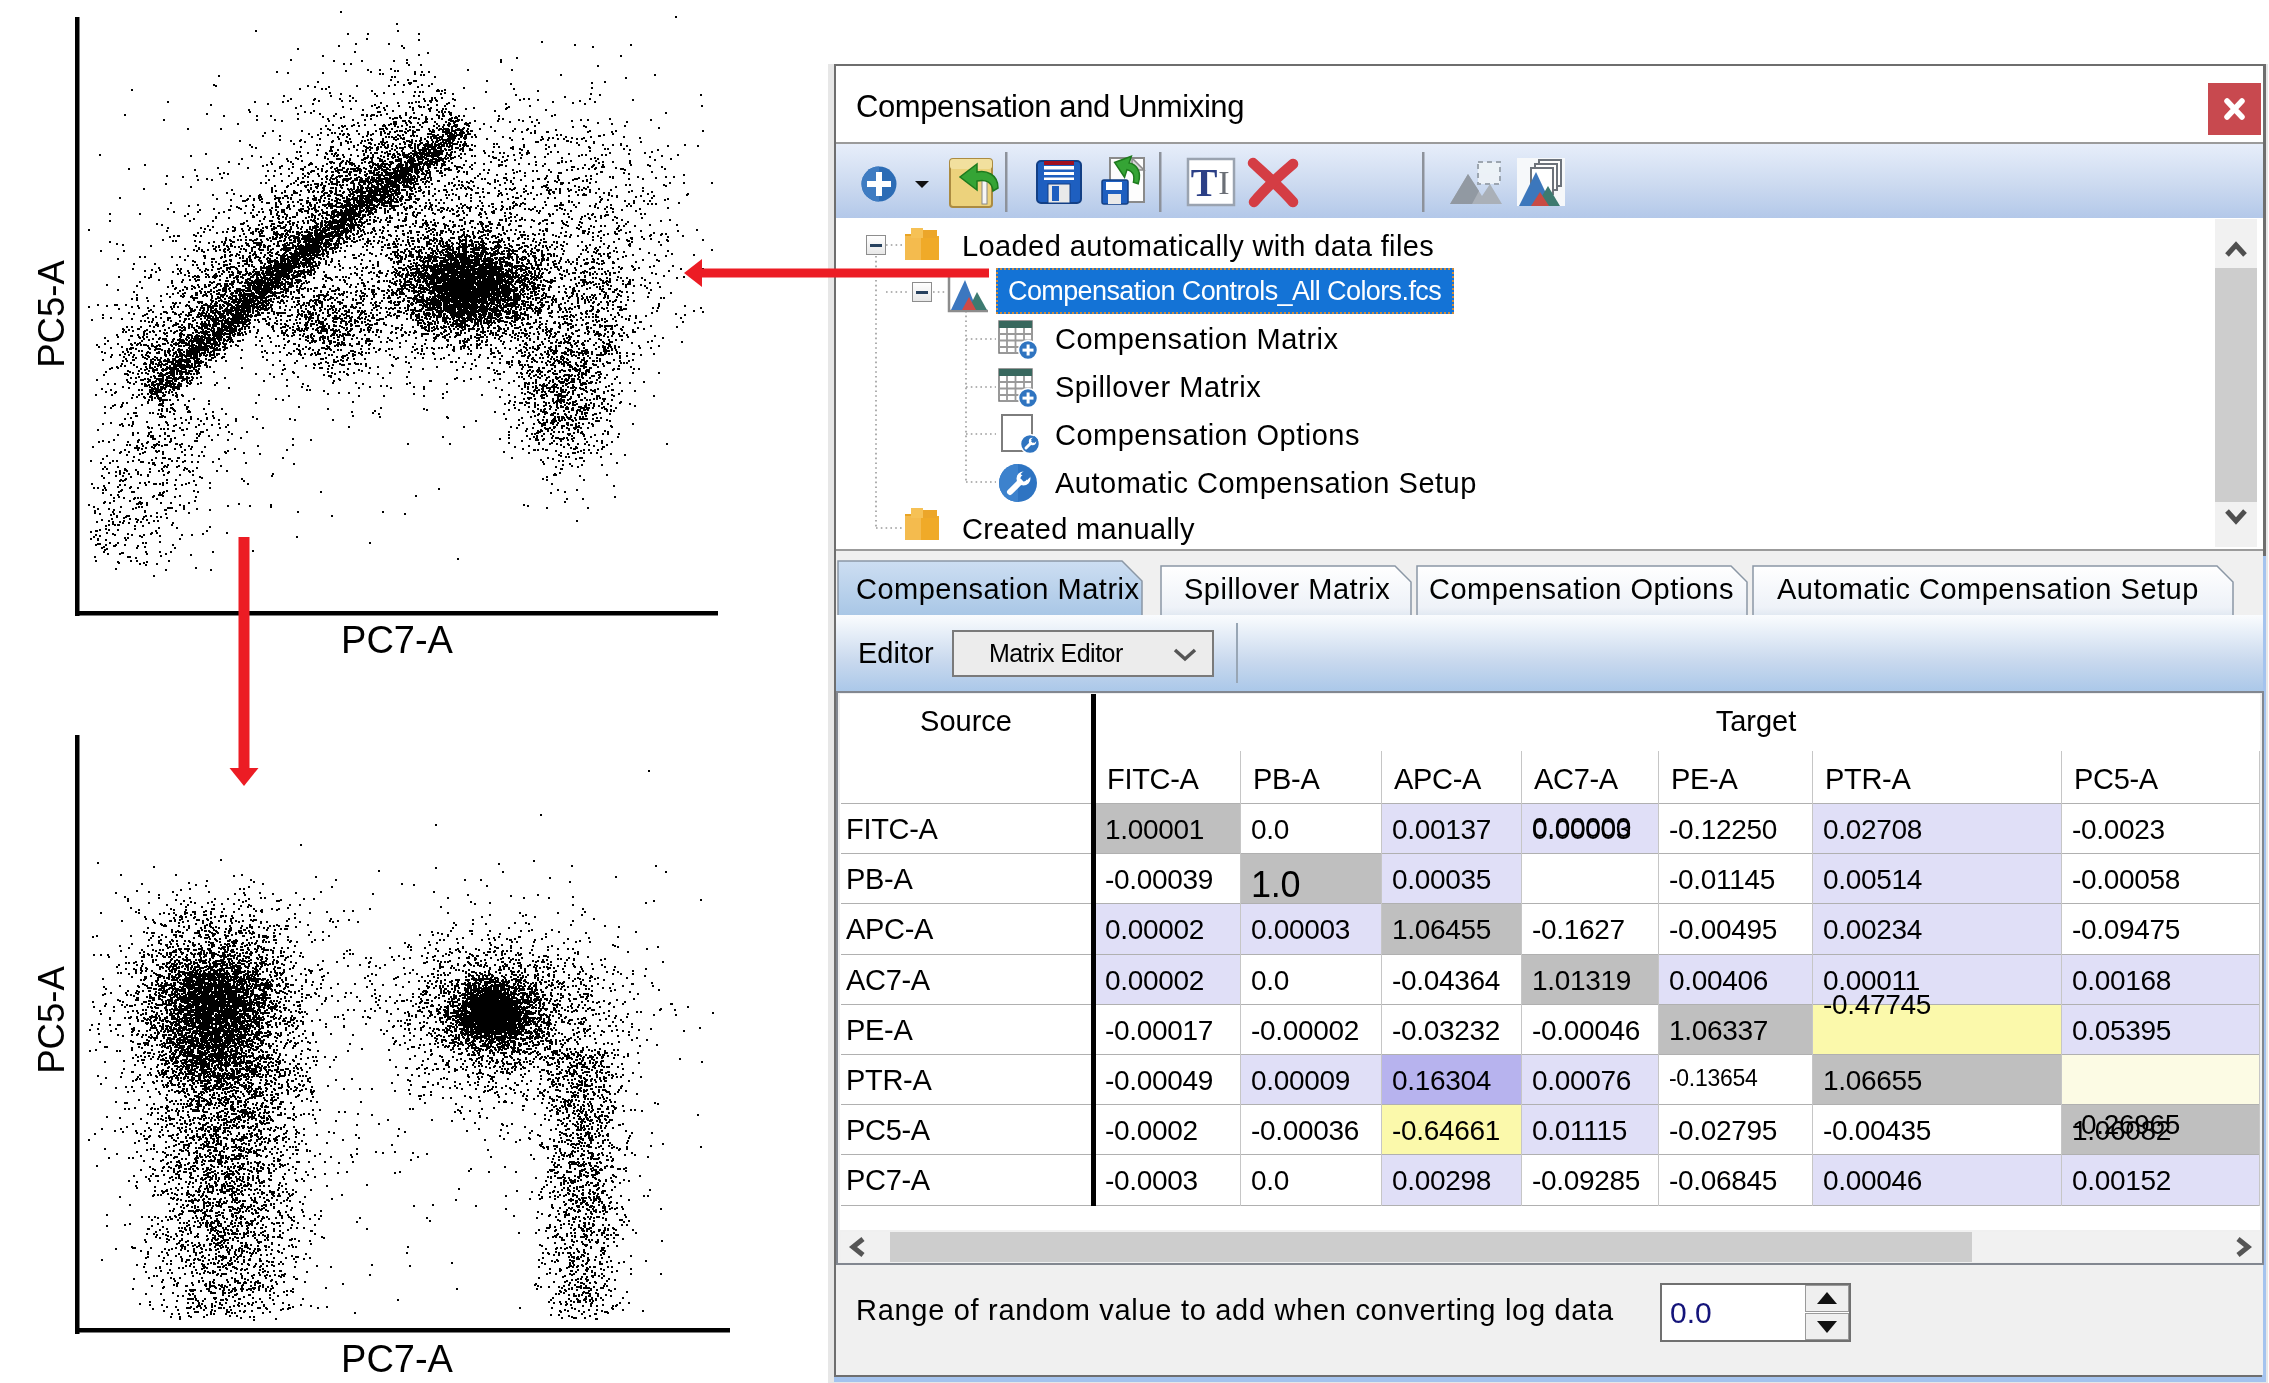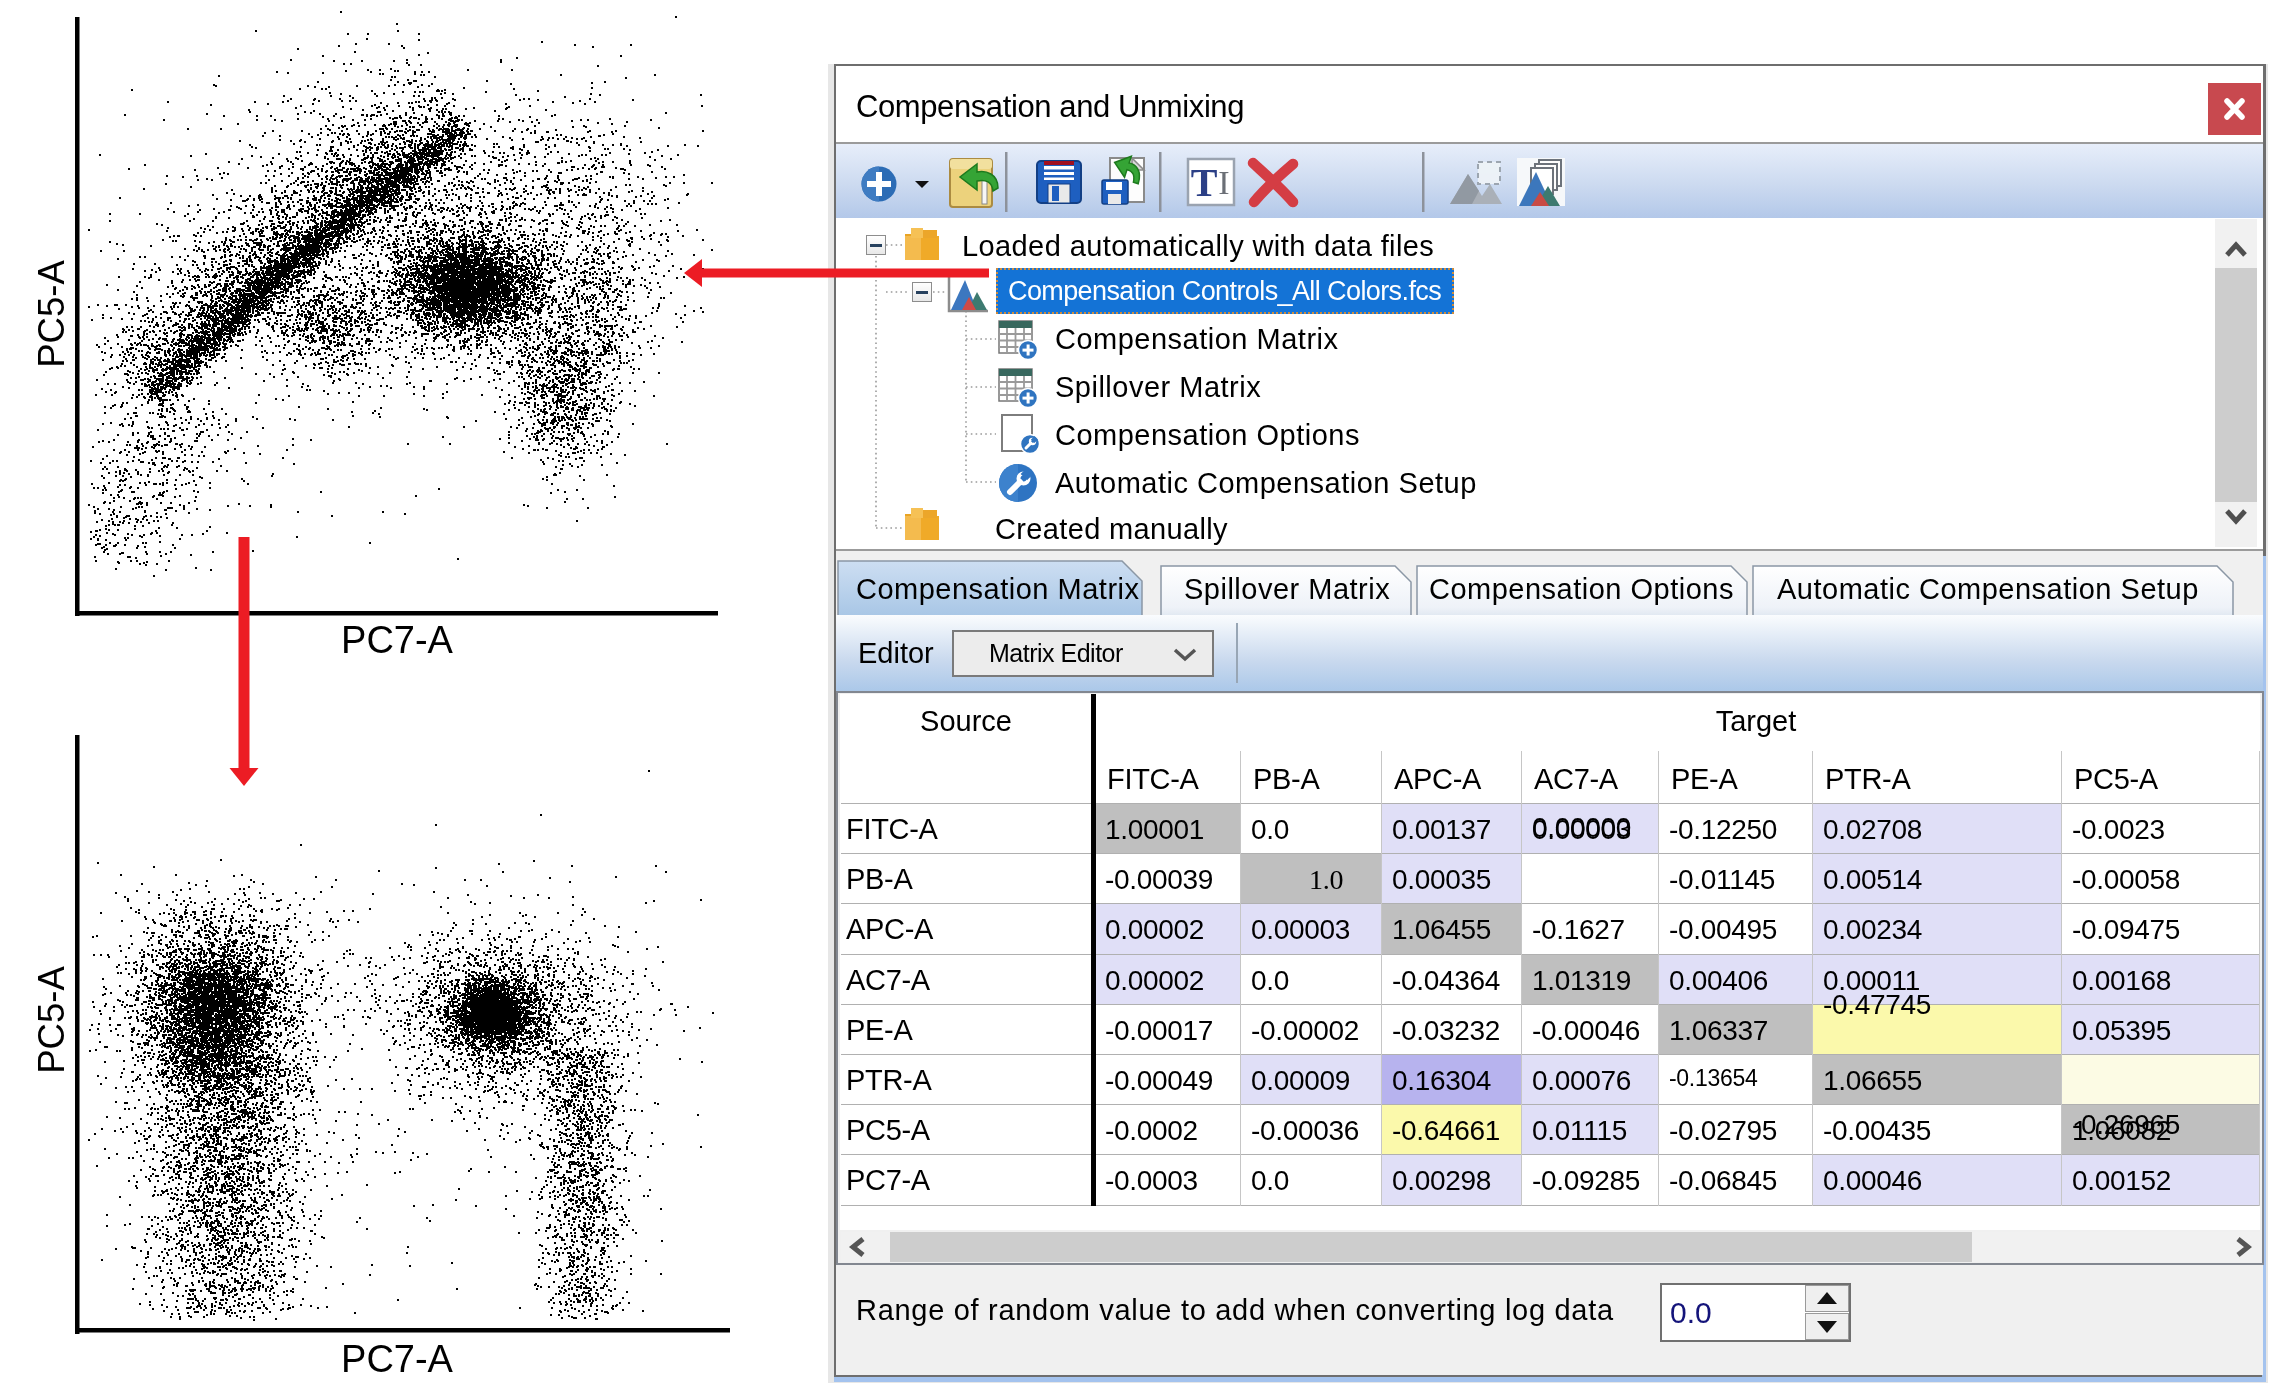--- a/index.html
+++ b/index.html
@@ -178,21 +178,21 @@
  </g>
  <rect x="24.5" y="6.5" width="9" height="9" fill="#2e74c2" transform="rotate(45 29 11)"></rect>
 </svg>
 <div class="txt" style="left:962px;top:230px;font-size:29px;letter-spacing:0.4px;">Loaded automatically with data files</div>
 <div class="abs" style="left:996px;top:268px;width:458px;height:46px;background:#1473d6;border:2px dotted #cf8c3c;box-sizing:border-box;"></div>
 <div class="txt" style="left:1008px;top:276px;font-size:27px;color:#fff;letter-spacing:-0.6px;">Compensation Controls_All Colors.fcs</div>
 <div class="txt" style="left:1055px;top:323px;font-size:29px;letter-spacing:0.5px;">Compensation Matrix</div>
 <div class="txt" style="left:1055px;top:371px;font-size:29px;letter-spacing:0.5px;">Spillover Matrix</div>
 <div class="txt" style="left:1055px;top:419px;font-size:29px;letter-spacing:0.5px;">Compensation Options</div>
 <div class="txt" style="left:1055px;top:467px;font-size:29px;letter-spacing:0.5px;">Automatic Compensation Setup</div>
-<div class="txt" style="left:962px;top:513px;font-size:29px;letter-spacing:0.35px;margin-left:33px;">Created manually</div>
+<div class="txt" style="left:962px;top:513px;font-size:29px;letter-spacing:0.35px;">Created manually</div>
 
 <div class="abs" style="left:2215px;top:219px;width:42px;height:328px;background:#f1f1f1;"></div>
 <div class="abs" style="left:2215px;top:268px;width:42px;height:234px;background:#cdcdcd;"></div>
 <svg class="abs" style="left:2215px;top:219px" width="42" height="328" viewBox="0 0 42 328">
  <path d="M12 36 L21 26 L30 36" stroke="#4f4f4f" stroke-width="5" fill="none"></path>
  <path d="M12 292 L21 302 L30 292" stroke="#4f4f4f" stroke-width="5" fill="none"></path>
 </svg>
 
 <svg class="abs" style="left:836px;top:559px" width="1427" height="56" viewBox="0 0 1427 56">
  <defs>
@@ -288,21 +288,21 @@
 <div class="txt" style="left:846px;top:813px;font-size:29px;letter-spacing:-0.3px;">FITC-A</div>
 <div class="txt" style="left:1105px;top:814px;font-size:28px;letter-spacing:-0.3px;">1.00001</div>
 <div class="txt" style="left:1251px;top:814px;font-size:28px;letter-spacing:-0.3px;">0.0</div>
 <div class="txt" style="left:1392px;top:814px;font-size:28px;letter-spacing:-0.3px;">0.00137</div>
 <div class="txt" style="left:1532px;top:814px;font-size:28px;letter-spacing:-0.3px;">0.00003</div>
 <div class="txt" style="left:1669px;top:814px;font-size:28px;letter-spacing:-0.3px;">-0.12250</div>
 <div class="txt" style="left:1823px;top:814px;font-size:28px;letter-spacing:-0.3px;">0.02708</div>
 <div class="txt" style="left:2072px;top:814px;font-size:28px;letter-spacing:-0.3px;">-0.0023</div>
 <div class="txt" style="left:846px;top:863px;font-size:29px;letter-spacing:-0.3px;">PB-A</div>
 <div class="txt" style="left:1105px;top:864px;font-size:28px;letter-spacing:-0.3px;">-0.00039</div>
-<div class="txt" style="left:1309px;top:864px;font-size:28px;letter-spacing:-0.3px;font-family:Liberation Serif, serif;">1.0</div>
+<div class="txt" style="left:1251px;top:864px;font-size:36px;letter-spacing:-0.3px;">1.0</div>
 <div class="txt" style="left:1392px;top:864px;font-size:28px;letter-spacing:-0.3px;">0.00035</div>
 <div class="txt" style="left:1532px;top:812px;font-size:28px;letter-spacing:-0.3px;">0.00000</div>
 <div class="txt" style="left:1669px;top:864px;font-size:28px;letter-spacing:-0.3px;">-0.01145</div>
 <div class="txt" style="left:1823px;top:864px;font-size:28px;letter-spacing:-0.3px;">0.00514</div>
 <div class="txt" style="left:2072px;top:864px;font-size:28px;letter-spacing:-0.3px;">-0.00058</div>
 <div class="txt" style="left:846px;top:913px;font-size:29px;letter-spacing:-0.3px;">APC-A</div>
 <div class="txt" style="left:1105px;top:914px;font-size:28px;letter-spacing:-0.3px;">0.00002</div>
 <div class="txt" style="left:1251px;top:914px;font-size:28px;letter-spacing:-0.3px;">0.00003</div>
 <div class="txt" style="left:1392px;top:914px;font-size:28px;letter-spacing:-0.3px;">1.06455</div>
 <div class="txt" style="left:1532px;top:914px;font-size:28px;letter-spacing:-0.3px;">-0.1627</div>

